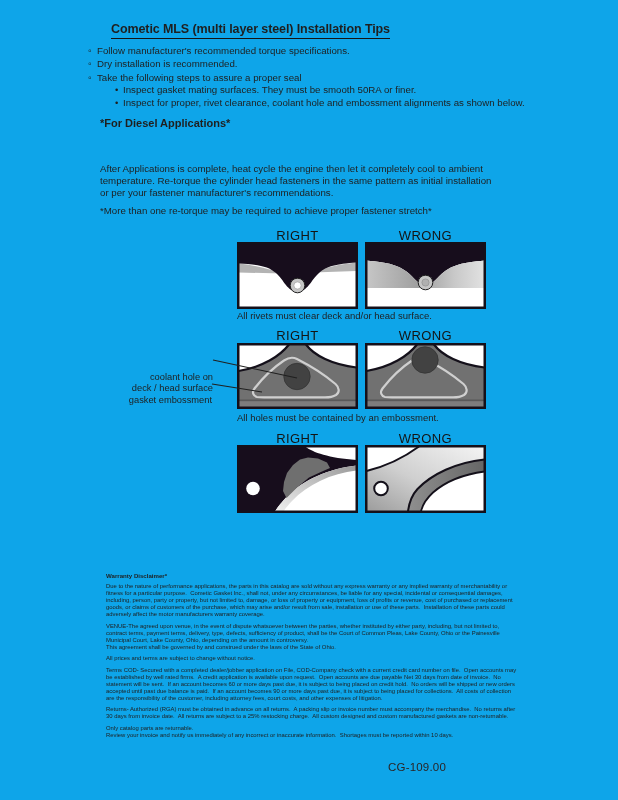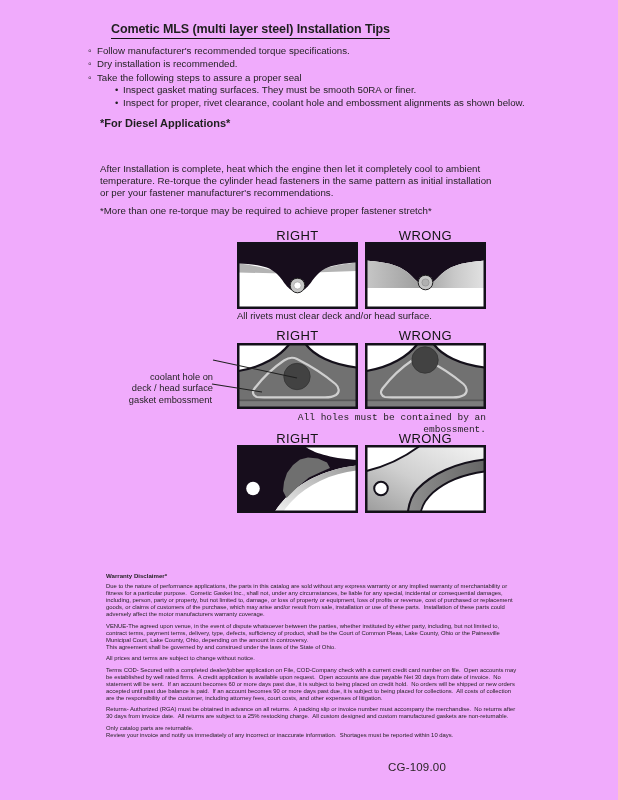--- a/index.html
+++ b/index.html
@@ -1,33 +1,33 @@
 <!DOCTYPE html>
 <html><head>
 <meta charset="utf-8">
 <style>
   html,body{margin:0;padding:0;background:#e8e8e8;}
-  .page{position:relative;width:618px;height:800px;background:#f0abfc;
+  .page{position:relative;width:618px;height:800px;background:#0ea5e9;
         font-family:"Liberation Sans",sans-serif;color:#1f1f1f;overflow:hidden;margin:0 auto;}
   .abs{position:absolute;}
   .title{left:111px;top:22px;font-size:12.5px;font-weight:bold;letter-spacing:-0.1px;
          border-bottom:1.7px solid #141414;padding-bottom:2px;}
   .bullets{left:88px;top:44px;font-size:9.7px;line-height:12.4px;white-space:nowrap;}
   .bullet-row .mk{display:inline-block;width:9px;font-size:10.5px;}
   .sub{padding-left:27px;}
   .sub .mk{width:8px;font-size:9.5px;}
   .diesel-h{left:100px;top:117px;font-size:11px;font-weight:bold;}
   .para{left:100px;width:470px;font-size:9.7px;line-height:12.2px;white-space:pre-line;}
   .p1{top:135px;} .p2{top:163px;}
   .note{left:100px;top:205px;font-size:9.7px;white-space:nowrap;}
   .dlabel{width:121px;text-align:center;font-size:13px;letter-spacing:0.4px;color:#141414;}
   .dimg{width:121px;}
   .dimg svg{display:block;}
   .caption{font-size:9.5px;line-height:11.5px;}
-  .cap2{width:249px;text-align:right;font-family:Liberation Mono, monospace;}
+  .cap2{width:249px;text-align:left;}
   .cap3{white-space:pre-line;}
   .annot{font-size:9.3px;line-height:11.2px;text-align:right;white-space:pre-line;margin-top:29px;}
   .leader{pointer-events:none;}
   .warranty{left:106px;top:572px;width:412px;font-size:5.9px;line-height:7px;}
   .warranty .wh{font-weight:bold;font-size:6.1px;margin:0 0 4px 0;}
   .warranty p{margin:0 0 4.6px 0;white-space:pre;}
   .footer{left:388px;top:761px;font-size:11.5px;letter-spacing:0.2px;color:#2a2526;}
 </style>
 </head>
 <body>
@@ -38,21 +38,21 @@
 
   <div class="abs bullets">
     <div class="bullet-row"><span class="mk">◦</span><span>Follow manufacturer's recommended torque specifications.</span></div>
     <div class="bullet-row"><span class="mk">◦</span><span>Dry installation is recommended.</span></div>
     <div class="bullet-row"><span class="mk">◦</span><span>Take the following steps to assure a proper seal</span></div>
     <div class="bullet-row sub"><span class="mk">•</span><span>Inspect gasket mating surfaces.  They must be smooth 50RA or finer.</span></div>
     <div class="bullet-row sub"><span class="mk">•</span><span>Inspect for proper, rivet clearance, coolant hole and embossment alignments as shown below.</span></div>
   </div>
 
   <div class="abs diesel-h">*For Diesel Applications*</div>
-  <div class="abs para p2">After Installation is complete, heat which the engine then let it completely cool to ambient
+  <div class="abs para p2">After Applications is complete, heat cycle the engine then let it completely cool to ambient
 temperature. Re-torque the cylinder head fasteners in the same pattern as initial installation
 or per your fastener manufacturer's recommendations.</div>
   <div class="abs note">*More than one re-torque may be required to achieve proper fastener stretch*</div>
 
   <div class="abs dlabel" style="left:237px;top:228px;">RIGHT</div>
   <div class="abs dlabel" style="left:365px;top:228px;">WRONG</div>
 
   <div class="abs dimg" style="left:237px;top:242px;">
     <svg width="121" height="67" viewBox="0 0 121 67">
       <rect x="0" y="0" width="121" height="67" fill="#ffffff"></rect>

